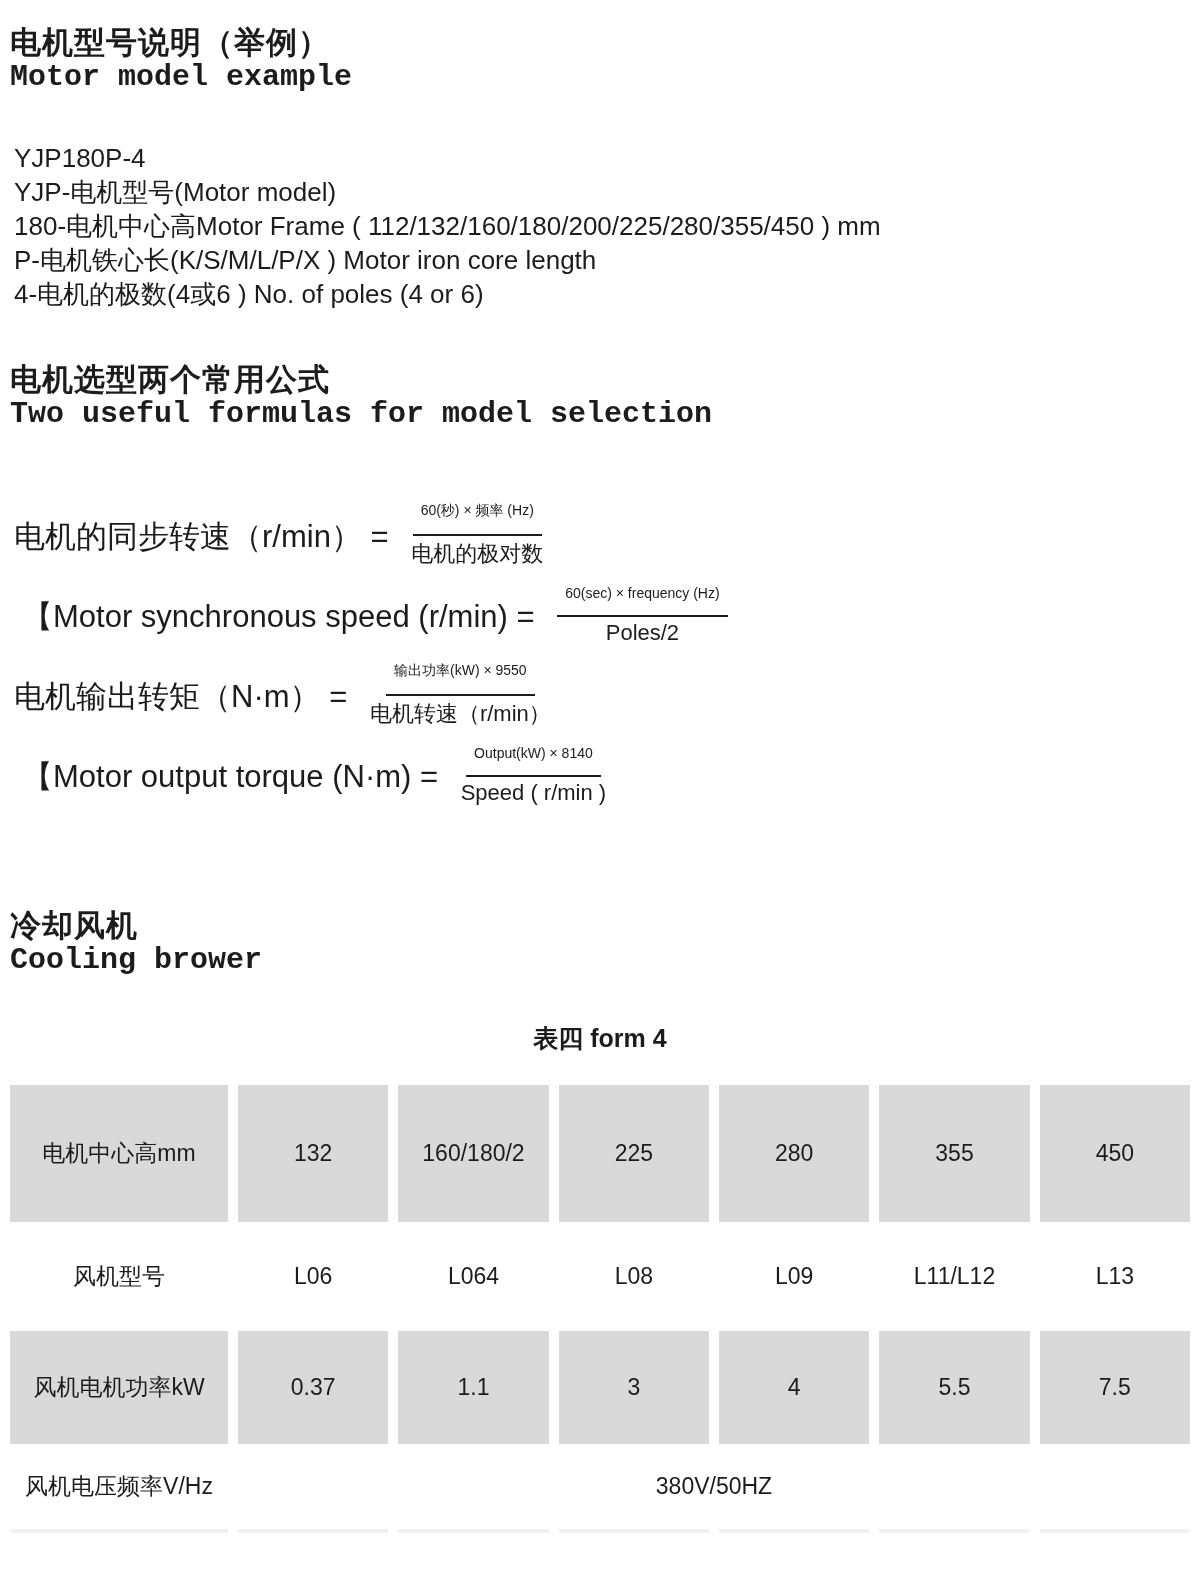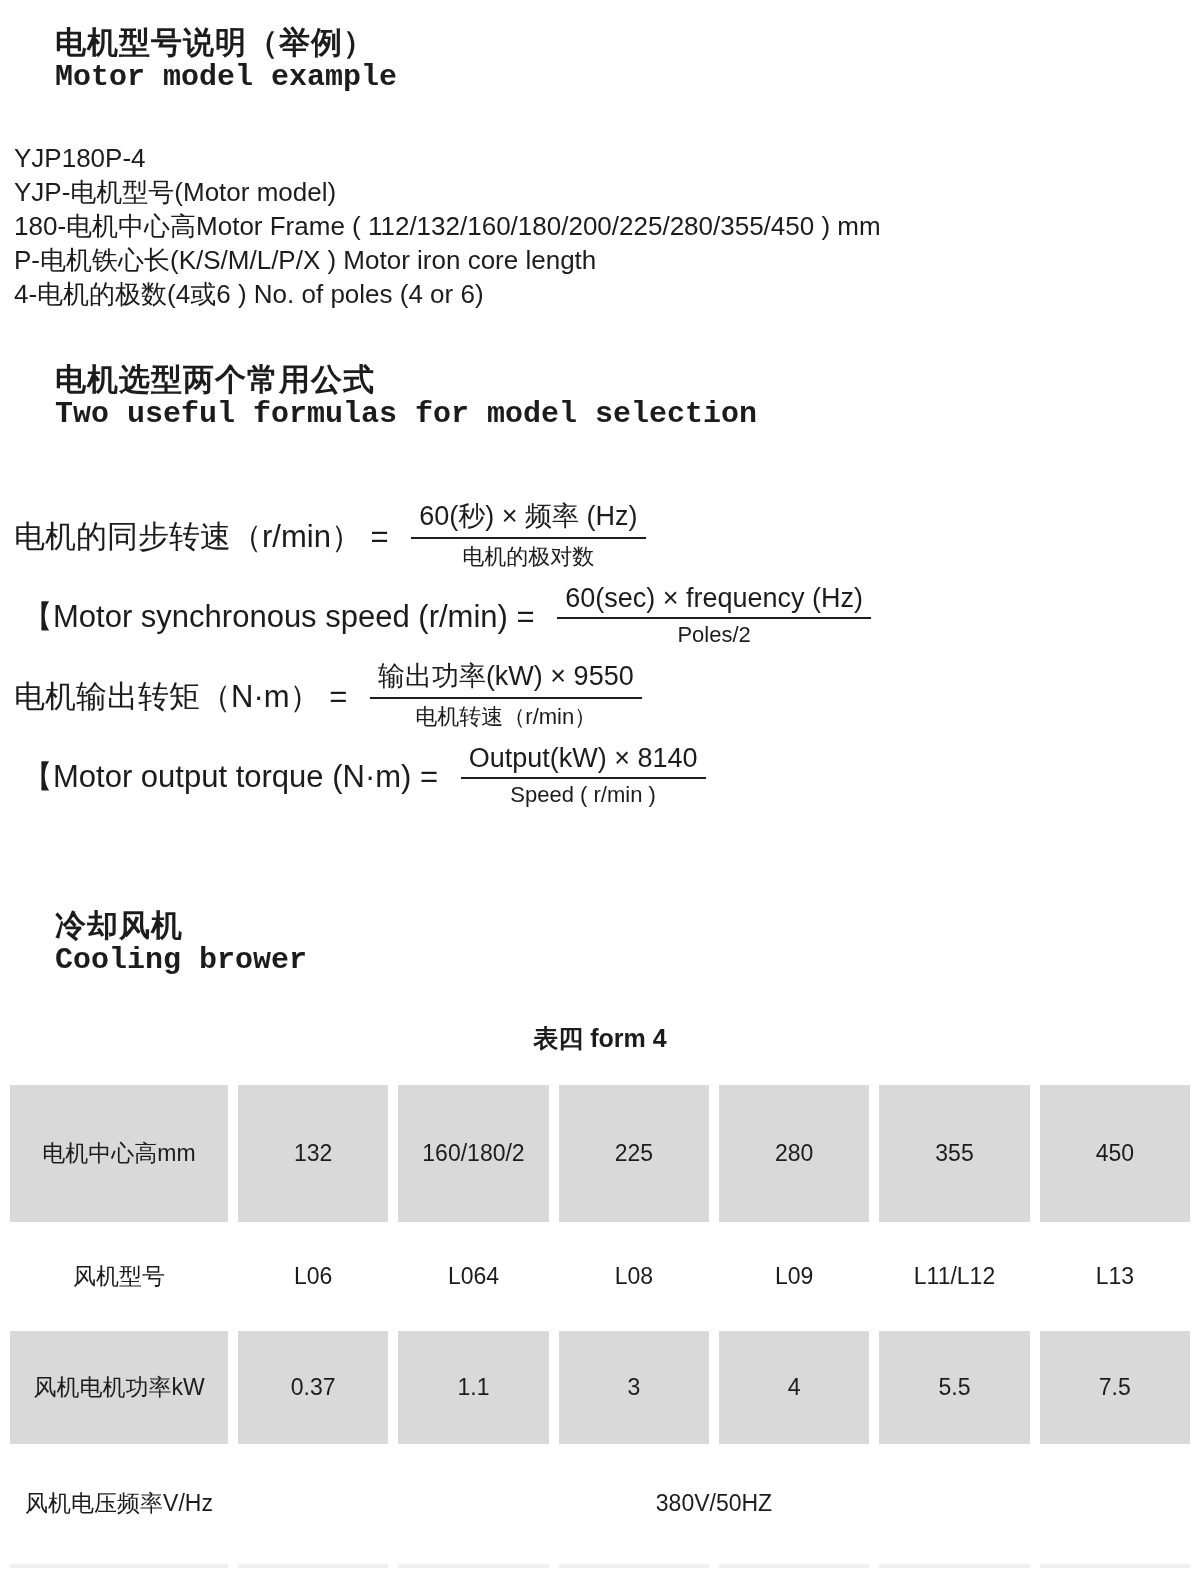--- a/index.html
+++ b/index.html
@@ -10,49 +10,49 @@
   *{margin:0;padding:0;box-sizing:border-box;}
   html,body{background:#ffffff;}
   body{
     width:1200px;height:1581px;
     font-family:"Liberation Sans", sans-serif;
     color:var(--ink);
     position:relative;
     overflow:hidden;
   }
   
-  .section{display:flex;align-items:flex-start;margin-left:10px;}
+  .section{display:flex;align-items:flex-start;margin-left:10px;flex-direction:column;}
   .section .bar{width:15px;background:var(--accent);margin-right:30px;}
   .section .titles{display:flex;flex-direction:column;justify-content:center;}
   .section .zh{font-size:31px;font-weight:bold;line-height:1.1;letter-spacing:1px;}
   .section .en{font-size:30px;font-weight:bold;line-height:1.15;font-family:Liberation Mono, monospace;}
   #sec1{margin-top:26px;}
   #sec2{margin-top:52px;}
   #sec3{margin-top:92px;}
   
   .bodytext{margin:46px 0 0 14px;}
   .bodytext p{font-size:26px;line-height:34px;font-weight:400;}
   
   .formulas{margin:66px 0 0 14px;}
   .formula{display:flex;align-items:center;height:80px;}
   .formula .lhs{font-size:31px;white-space:pre;}
   .formula.en .lhs{margin-left:8px;}
   .frac{display:inline-flex;flex-direction:column;align-items:center;margin-left:14px;transform:translateY(-2px);}
-  .frac .num{font-size:27px;padding:0 8px 3px;border-bottom:2px solid var(--ink);white-space:pre;}
+  .frac .num{font-size:14px;padding:0 8px 14px;border-bottom:2px solid var(--ink);white-space:pre;}
   .frac .den{font-size:22px;padding-top:3px;white-space:pre;}
   
   .table-title{margin-top:44px;text-align:center;font-size:25px;font-weight:bold;}
   .ftable{margin:30px 10px 0 10px;}
   .trow{display:grid;grid-template-columns:218px repeat(6,1fr);column-gap:10px;}
   .trow .cell{display:flex;align-items:center;justify-content:center;font-size:23px;}
   .trow.gray .cell{background:var(--cellgray);}
   .r1{height:137px;}
   .r2{height:109px;}
   .r3{height:113px;border-radius:14px;}
-  .r4{height:120px;}
+  .r4{height:85px;}
   .r4 .cell-label{grid-column:1;}
   .r4 .cell-value{grid-column:2 / -1;}
   .bottom-strip{display:grid;grid-template-columns:218px repeat(6,1fr);column-gap:10px;}
   .bottom-strip .stub{height:4px;background:#f0f0f0;}
 </style>
 </head>
 <body>
 
 <header class="section" id="sec1">
   <div class="bar"></div>

